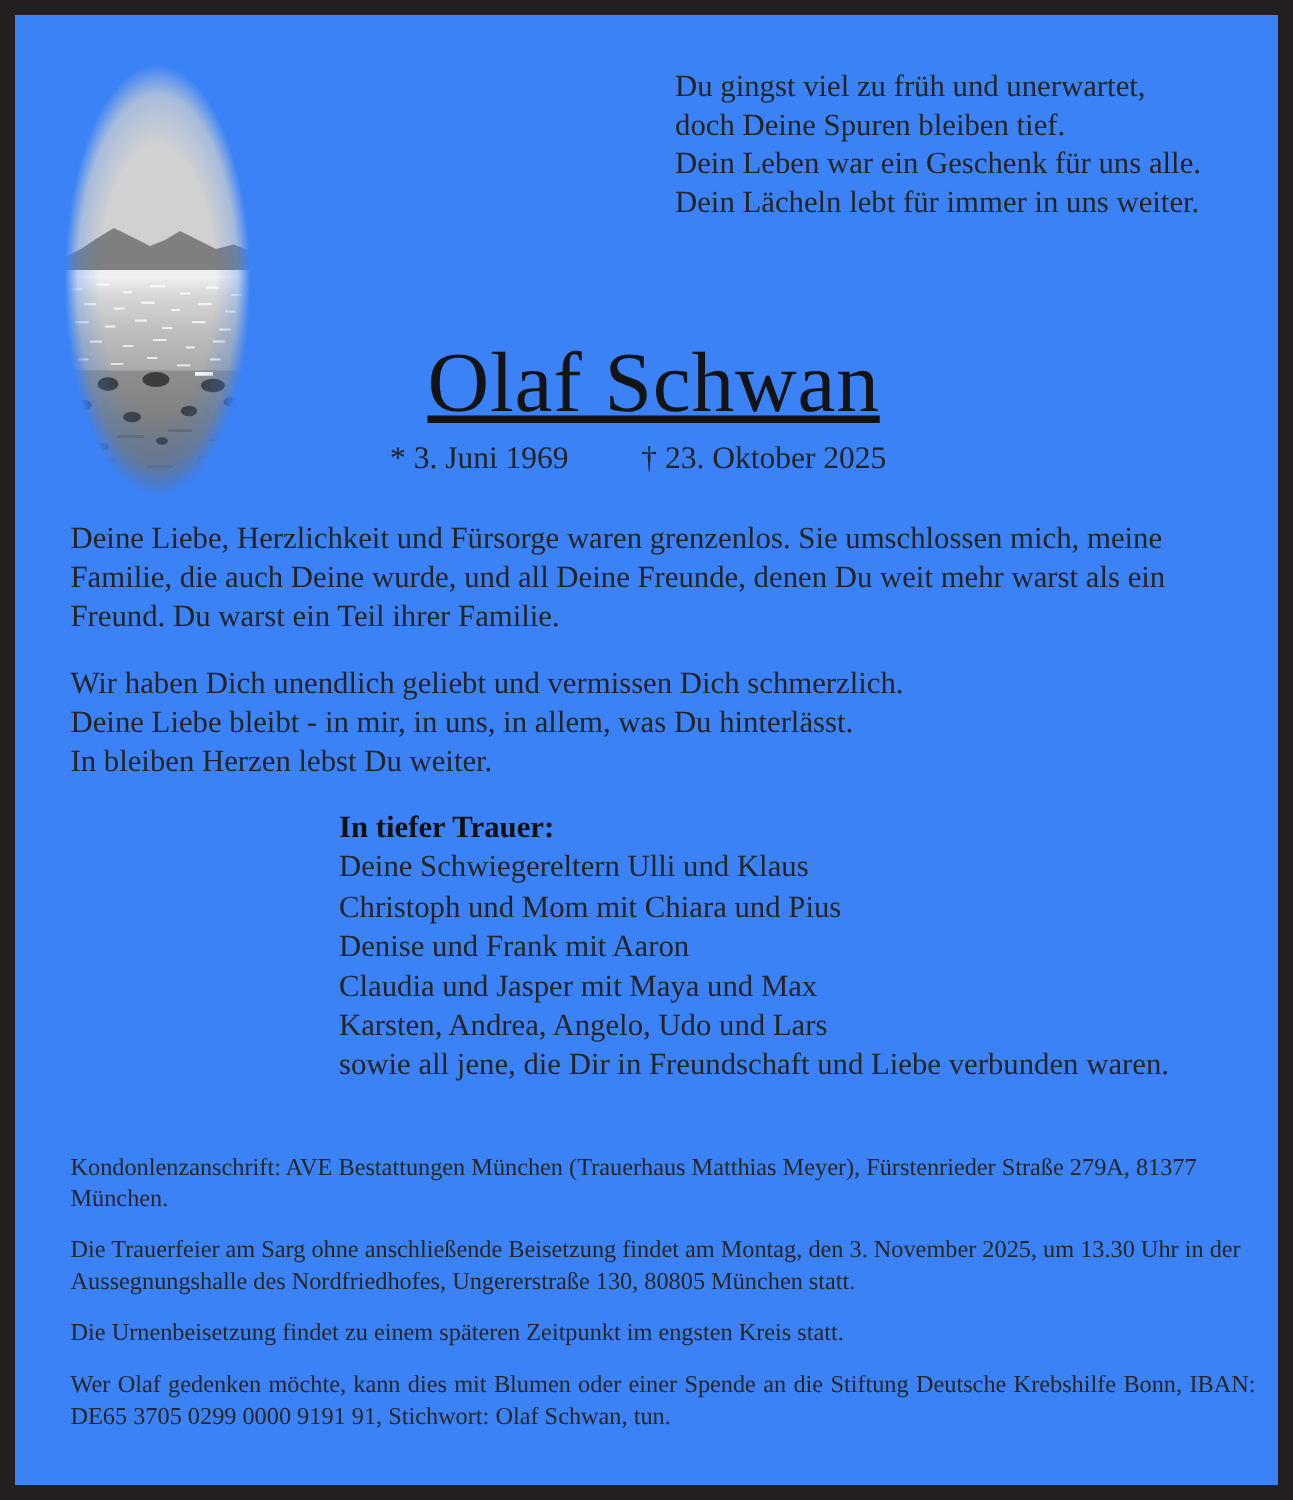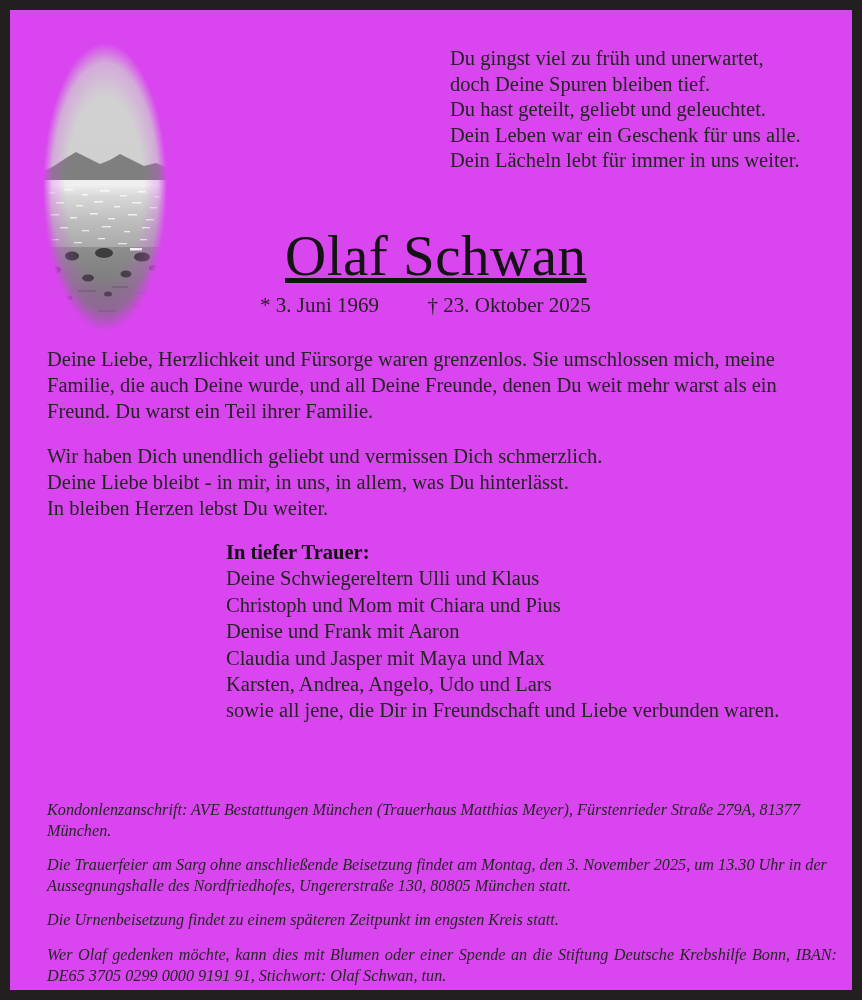--- a/index.html
+++ b/index.html
@@ -6,21 +6,21 @@
     margin: 0;
     padding: 0;
     background: #ffffff;
   }
   #page {
     position: relative;
     width: 862px;
     height: 1000px;
     box-sizing: border-box;
     border: 10px solid #231f20;
-    background: #d946ef;
+    background: #3b82f6;
     overflow: hidden;
     font-family: "Liberation Serif", "DejaVu Serif", serif;
     color: #1a1a1a;
   }
   #inner {
     position: relative;
     width: 100%;
     height: 100%;
     box-sizing: border-box;
     padding: 0 27px;
@@ -107,23 +107,22 @@
   .mourners-title {
     font-weight: bold;
     color: #111;
   }
   .mourners div { white-space: nowrap; }
 
   
   .fineprint {
     position: absolute;
     left: 37px;
-    top: 790px;
+    top: 758px;
     width: 790px;
-    font-style: italic;
   }
   .fp-para {
     font-size: 16.2px;
     line-height: 20.6px;
     color: #262626;
     margin: 0 0 14px 0;
   }
   .fp-justify { text-align: justify; }
 </style>
 </head>
@@ -219,21 +218,20 @@
             <rect x="90" y="262" width="18" height="2"></rect>
           </g>
           <rect x="88" y="206" width="12" height="2.5" fill="#ffffff" opacity="0.9"></rect>
         </g>
       </svg>
     </div>
 
     <div class="poem">
       <div>Du gingst viel zu früh und unerwartet,</div>
       <div>doch Deine Spuren bleiben tief.</div>
-      <div>Du hast geteilt, geliebt und geleuchtet.</div>
       <div>Dein Leben war ein Geschenk für uns alle.</div>
       <div>Dein Lächeln lebt für immer in uns weiter.</div>
     </div>
 
     <div class="name-block">
       <div class="deceased-name">Olaf Schwan</div>
       <div class="dates">
         <span>*</span>
         <span>3. Juni 1969</span>
         <span class="gap"></span>

